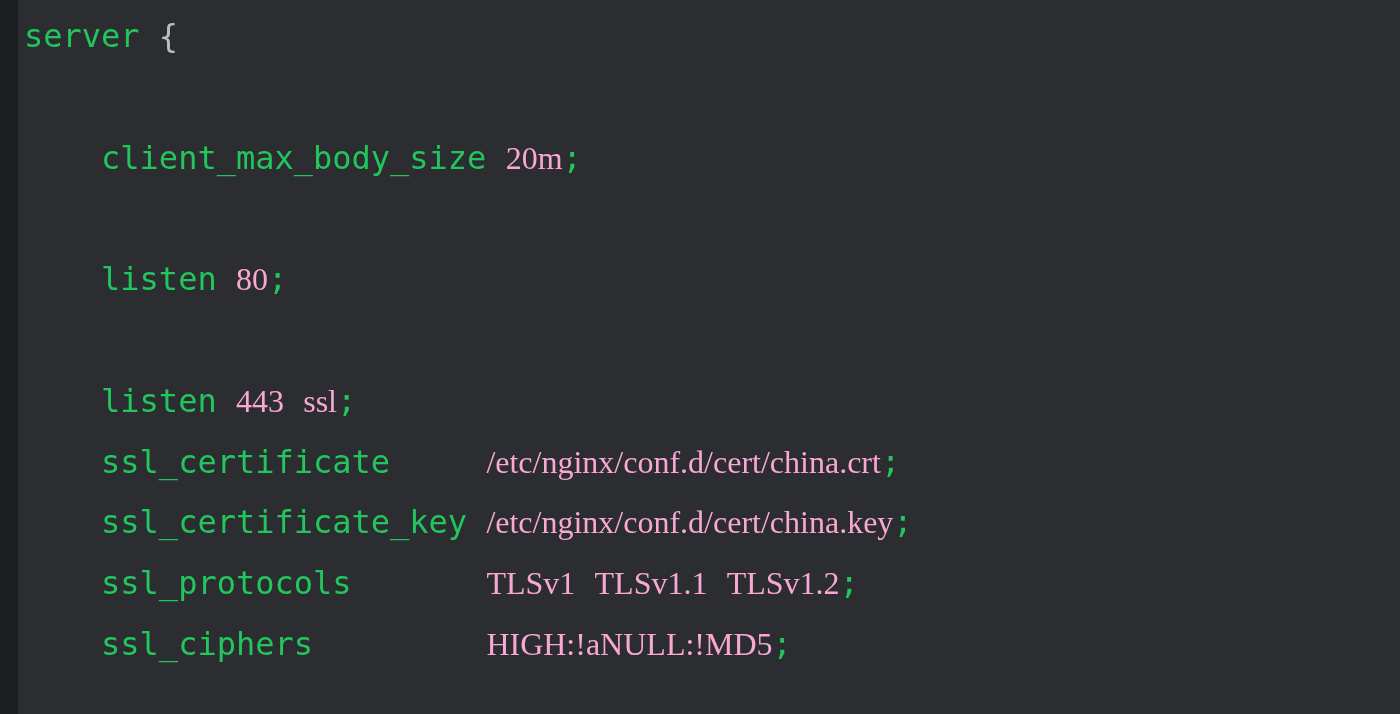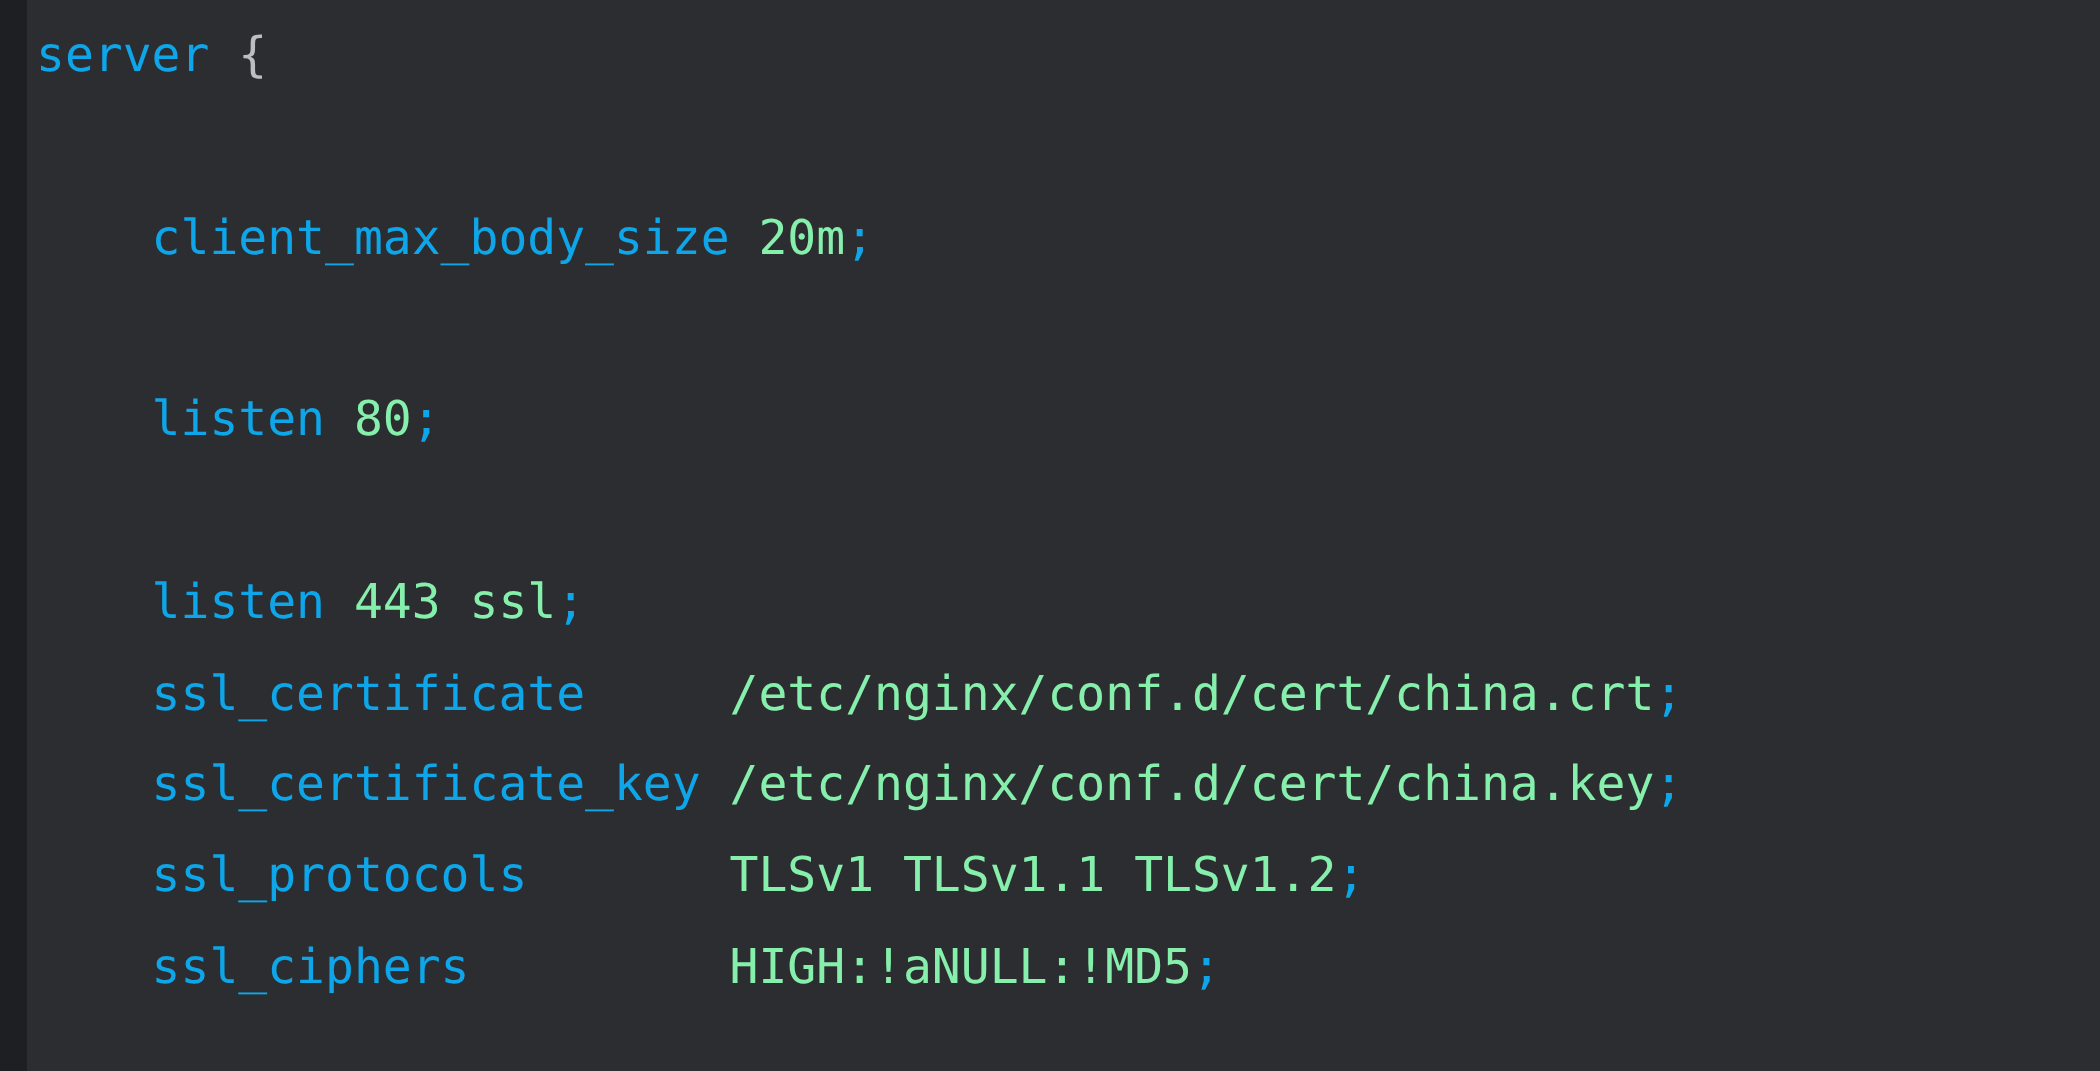--- a/index.html
+++ b/index.html
@@ -25,24 +25,25 @@
     }
     .code-area {
       padding: 6px 6px;
       flex: 1;
       white-space: pre;
     }
     .line {
       display: block;
     }
     .directive {
-      color: #0ea5e9;
+      color: #22c55e;
     }
     .value {
-      color: #86efac;
+      color: #f9a8d4;
+      font-family: Liberation Serif, serif;
     }
     .brace {
       color: #bcbec4;
     }
   </style>
 </head>
 <body>
 
 <div class="gutter"></div>
 <div class="code-area" id="code-container"><span class="line"><span class="directive">server</span><span class="directive"> </span><span class="brace">{</span></span><span class="line">&nbsp;</span><span class="line"><span>    </span><span class="directive">client_max_body_size</span><span class="directive"> </span><span class="value">20m</span><span class="directive">;</span></span><span class="line">&nbsp;</span><span class="line"><span>    </span><span class="directive">listen</span><span class="directive"> </span><span class="value">80</span><span class="directive">;</span></span><span class="line">&nbsp;</span><span class="line"><span>    </span><span class="directive">listen</span><span class="directive"> </span><span class="value">443</span><span class="directive"> </span><span class="value">ssl</span><span class="directive">;</span></span><span class="line"><span>    </span><span class="directive">ssl_certificate</span><span class="directive">     </span><span class="value">/etc/nginx/conf.d/cert/china.crt</span><span class="directive">;</span></span><span class="line"><span>    </span><span class="directive">ssl_certificate_key</span><span class="directive"> </span><span class="value">/etc/nginx/conf.d/cert/china.key</span><span class="directive">;</span></span><span class="line"><span>    </span><span class="directive">ssl_protocols</span><span class="directive">       </span><span class="value">TLSv1</span><span class="directive"> </span><span class="value">TLSv1.1</span><span class="directive"> </span><span class="value">TLSv1.2</span><span class="directive">;</span></span><span class="line"><span>    </span><span class="directive">ssl_ciphers</span><span class="directive">         </span><span class="value">HIGH:!aNULL:!MD5</span><span class="directive">;</span></span></div>

